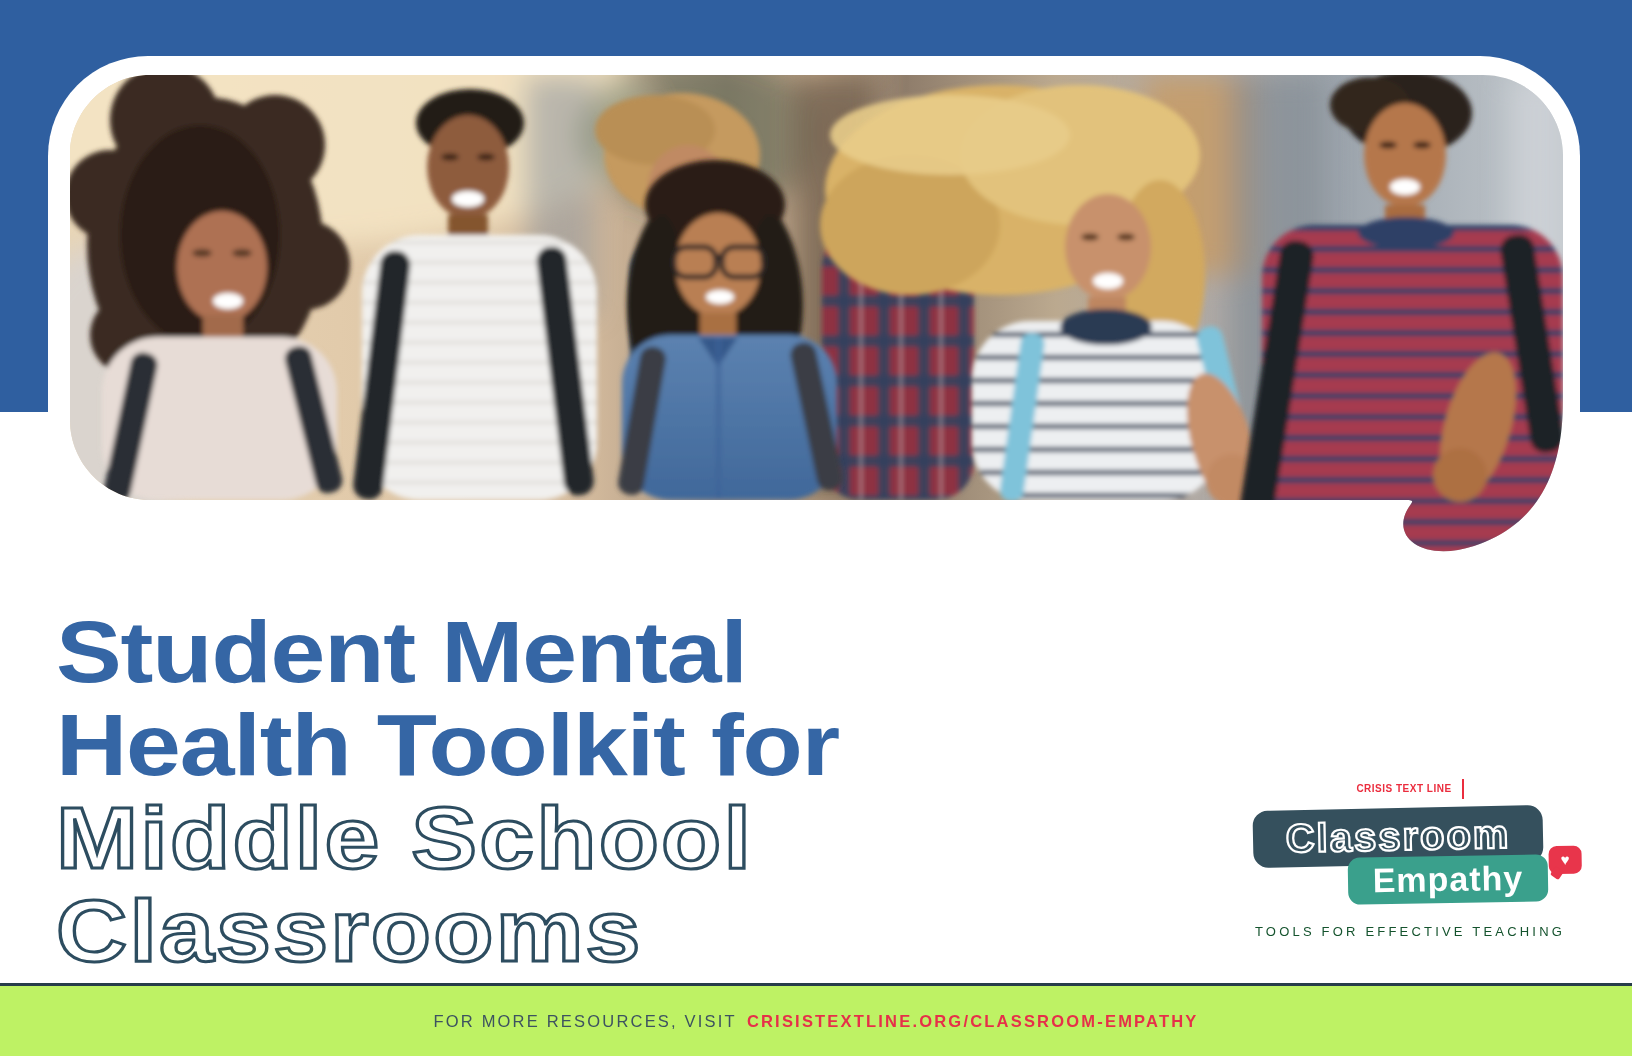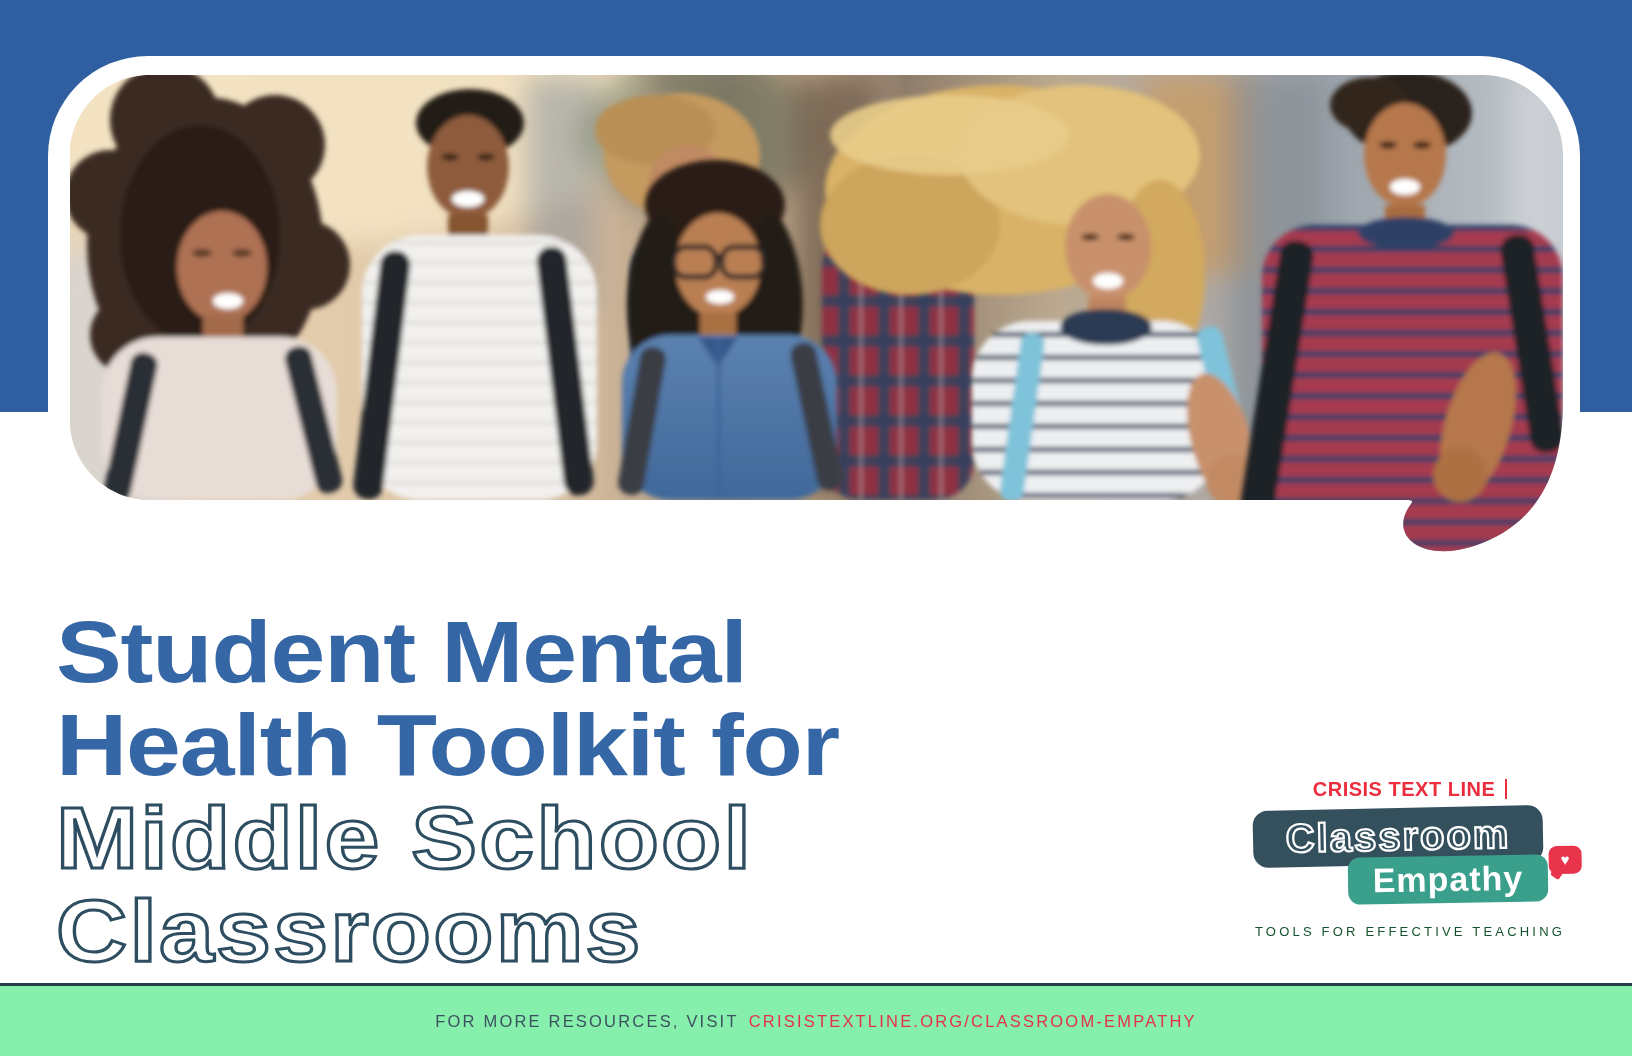--- a/index.html
+++ b/index.html
@@ -15,41 +15,41 @@
   .hero-svg{position:absolute;left:70px;top:75px;width:1493px;height:480px;display:block;}
 
   
   .title{position:absolute;left:56px;top:546px;transform:scaleX(1.12);transform-origin:left top;
          font-weight:bold;font-size:88px;line-height:93px;letter-spacing:-1px;color:#3566A5;white-space:nowrap;}
   .title .outline{color:#ffffff;-webkit-text-stroke:3px #2D4D60;letter-spacing:2px;}
 
   
   .logo-block{position:absolute;left:1253px;top:779px;width:314px;}
   .ctl{display:flex;align-items:center;justify-content:center;gap:10px;
-       color:#EB2D3E;font-weight:bold;font-size:20px;letter-spacing:0.5px;line-height:16px;}
+       color:#EB2D3E;font-weight:bold;font-size:10px;letter-spacing:0.5px;line-height:16px;}
   .ctl .bar{display:inline-block;width:2px;height:20px;background:#EB2D3E;}
   .box-classroom{margin-top:9px;width:290px;height:57px;background:#35505D;border-radius:15px;
        display:flex;align-items:center;justify-content:center;transform:rotate(-1.2deg);}
   .box-classroom span{font-size:40px;font-weight:bold;letter-spacing:2px;color:transparent;
        -webkit-text-stroke:2.2px #ffffff;}
   .box-empathy{position:relative;margin:-9px 19px 0 auto;width:200px;height:47px;background:#3AA08C;
        border-radius:12px;display:flex;align-items:center;justify-content:center;transform:rotate(-1deg);}
   .box-empathy .word{font-size:34px;font-weight:bold;color:#ffffff;letter-spacing:1px;}
   .heart-bubble{position:absolute;right:-34px;top:-8px;width:33px;height:28px;background:#E8354B;
        border-radius:8px;text-align:center;}
   .heart-bubble::after{content:"";position:absolute;left:3px;bottom:-4px;width:10px;height:10px;
        background:#E8354B;border-radius:2px;transform:rotate(35deg);}
   .heart-glyph{color:#ffffff;font-size:15px;line-height:27px;position:relative;z-index:1;}
   .tagline{margin-top:21px;text-align:center;font-size:13px;letter-spacing:3.2px;color:#14532d;white-space:nowrap;}
 
   
-  .footer{position:absolute;left:0;bottom:0;width:1632px;height:70px;background:#86efac;
+  .footer{position:absolute;left:0;bottom:0;width:1632px;height:70px;background:#bef264;
           border-top:3px solid #273D4A;display:flex;align-items:center;justify-content:center;
           font-size:16.5px;letter-spacing:2.2px;color:#3D5260;font-weight:500;}
-  .footer .url{color:#E63049;font-weight:normal;margin-left:10px;text-decoration:none;letter-spacing:2.2px;}
+  .footer .url{color:#E63049;font-weight:bold;margin-left:10px;text-decoration:none;letter-spacing:2.2px;}
 </style>
 </head>
 <body>
 
 <div class="page">
 
   <div class="blue-band"></div>
 
   <div class="bubble"></div>
 

